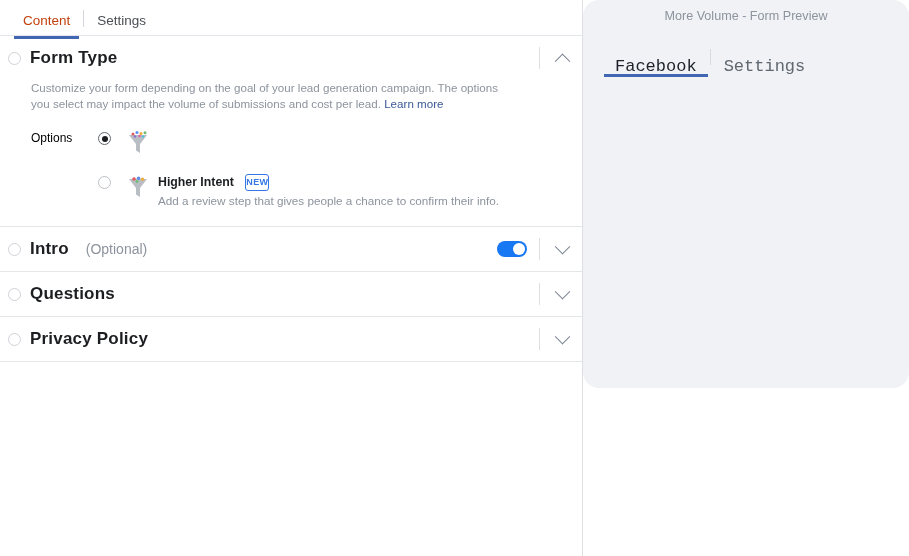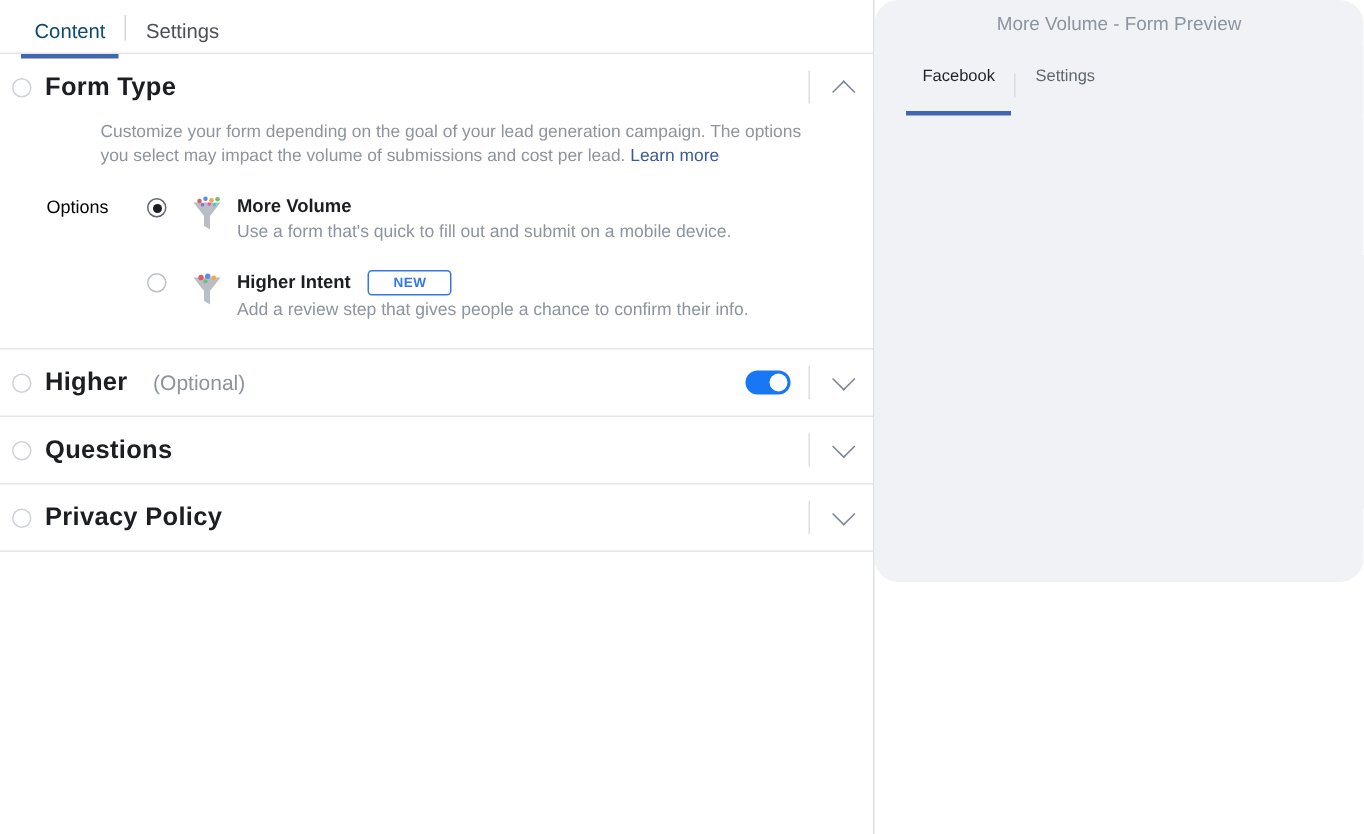--- a/index.html
+++ b/index.html
@@ -26,21 +26,21 @@
     position: relative;
   }
   .tab {
     position: relative;
     padding: 0 13px 9px 13px;
     font-size: 13.5px;
     color: #4b4f56;
     cursor: pointer;
     line-height: 1;
   }
-  .tab.active { color: #0c4a6e; text-align: center; }
+  .tab.active { color: #c2410c; text-align: center; }
   .tab.active::after {
     content: "";
     position: absolute;
     left: 4px; right: 4px; bottom: -3px;
     height: 3px;
     background: #4267b2;
   }
   .tab-sep {
     width: 1px; height: 17px;
     background: #d3d6db;
@@ -132,21 +132,20 @@
     border-radius: 50%;
   }
 
   .sec-body { padding: 0 0 18px 0; }
   .desc {
     font-size: 11.6px;
     color: #8d949e;
     line-height: 15.5px;
     padding: 0 40px 0 31px;
     max-width: 545px;
-    margin-left: 36px;
   }
   .desc a { color: #3b5998; text-decoration: none; }
 
   .options-row {
     display: flex;
     padding: 19px 0 0 31px;
   }
   .options-label {
     font-size: 12px;
     color: #000000;
@@ -192,21 +191,21 @@
     margin-top: 2px;
     line-height: 15px;
   }
   .badge-sm {
     display: inline-block;
     border: 1px solid #3578e5;
     color: #3578e5;
     font-size: 9px;
     font-weight: bold;
     letter-spacing: .4px;
-    padding: 0px 16px;
+    padding: 0px 0;
     border-radius: 3px;
     margin-left: 8px;
     vertical-align: 1px;
   }
   .left-filler { background: #ffffff; height: 120px; }
 
   
   .right-panel {
     width: 326px; height: 388px;
     background: #f0f2f5;
@@ -221,25 +220,26 @@
   }
   .preview-tabs {
     height: 45px;
     background: #f0f2f5;
     display: flex;
     align-items: flex-end;
     padding-left: 19px;
     position: relative;
   }
   .ptab {
-    font-size: 11px;
+    font-size: 17px;
     color: #606770;
-    padding: 0 13px 19px 13px;
+    padding: 0 13px 0 13px;
     position: relative;
     cursor: pointer;
+    font-family: Liberation Mono, monospace;
   }
   .ptab.active { color: #1d2129; }
   .ptab.active::after {
     content: "";
     position: absolute;
     left: 2px; right: 2px; bottom: -1px;
     height: 3px; background: #4267b2;
   }
   .ptab-sep { width: 1px; height: 16px; background: #d8dadf; margin-bottom: 11px; }
 </style>
@@ -289,24 +289,20 @@
               <svg class="funnel" viewBox="0 0 24 26">
                 <path d="M3 5 L21 5 L14 14 L14 23 L10 20.5 L10 14 Z" fill="#b9bdc4"></path>
                 <circle cx="7" cy="4" r="1.5" fill="#e05c5c"></circle>
                 <circle cx="11" cy="2.5" r="1.5" fill="#5b8def"></circle>
                 <circle cx="15" cy="3.5" r="1.5" fill="#f0a93b"></circle>
                 <circle cx="19" cy="2.8" r="1.5" fill="#6fbf73"></circle>
                 <circle cx="9" cy="6.5" r="1.2" fill="#8e6fd1"></circle>
                 <circle cx="13.5" cy="6" r="1.2" fill="#e05c9c"></circle>
                 <circle cx="17" cy="6.5" r="1.2" fill="#4cc4d6"></circle>
               </svg>
-              <div class="opt-text">
-                <div class="opt-title">More Volume</div>
-                <div class="opt-sub">Use a form that's quick to fill out and submit on a mobile device.</div>
-              </div>
             </div>
 
             <div class="opt">
               <div class="opt-radio"></div>
               <svg class="funnel" viewBox="0 0 24 26">
                 <path d="M3 5 L21 5 L14 14 L14 23 L10 20.5 L10 14 Z" fill="#b9bdc4"></path>
                 <circle cx="8" cy="5" r="1.8" fill="#e05c5c"></circle>
                 <circle cx="12.5" cy="4.2" r="1.8" fill="#5b8def"></circle>
                 <circle cx="16.5" cy="5.2" r="1.6" fill="#f0a93b"></circle>
                 <circle cx="11" cy="7.5" r="1.4" fill="#6fbf73"></circle>
@@ -321,21 +317,21 @@
             </div>
 
           </div>
         </div>
       </div>
     </div>
 
     <div class="section">
       <div class="section-head">
         <div class="radio"></div>
-        <span class="sec-title">Higher</span>
+        <span class="sec-title">Intro</span>
         <span class="sec-optional">(Optional)</span>
         <div class="head-right">
           <div class="toggle">
             <div class="knob"></div>
           </div>
           <div class="vdiv"></div>
           <div class="chev-btn">
             <span class="chev down"></span>
           </div>
         </div>

